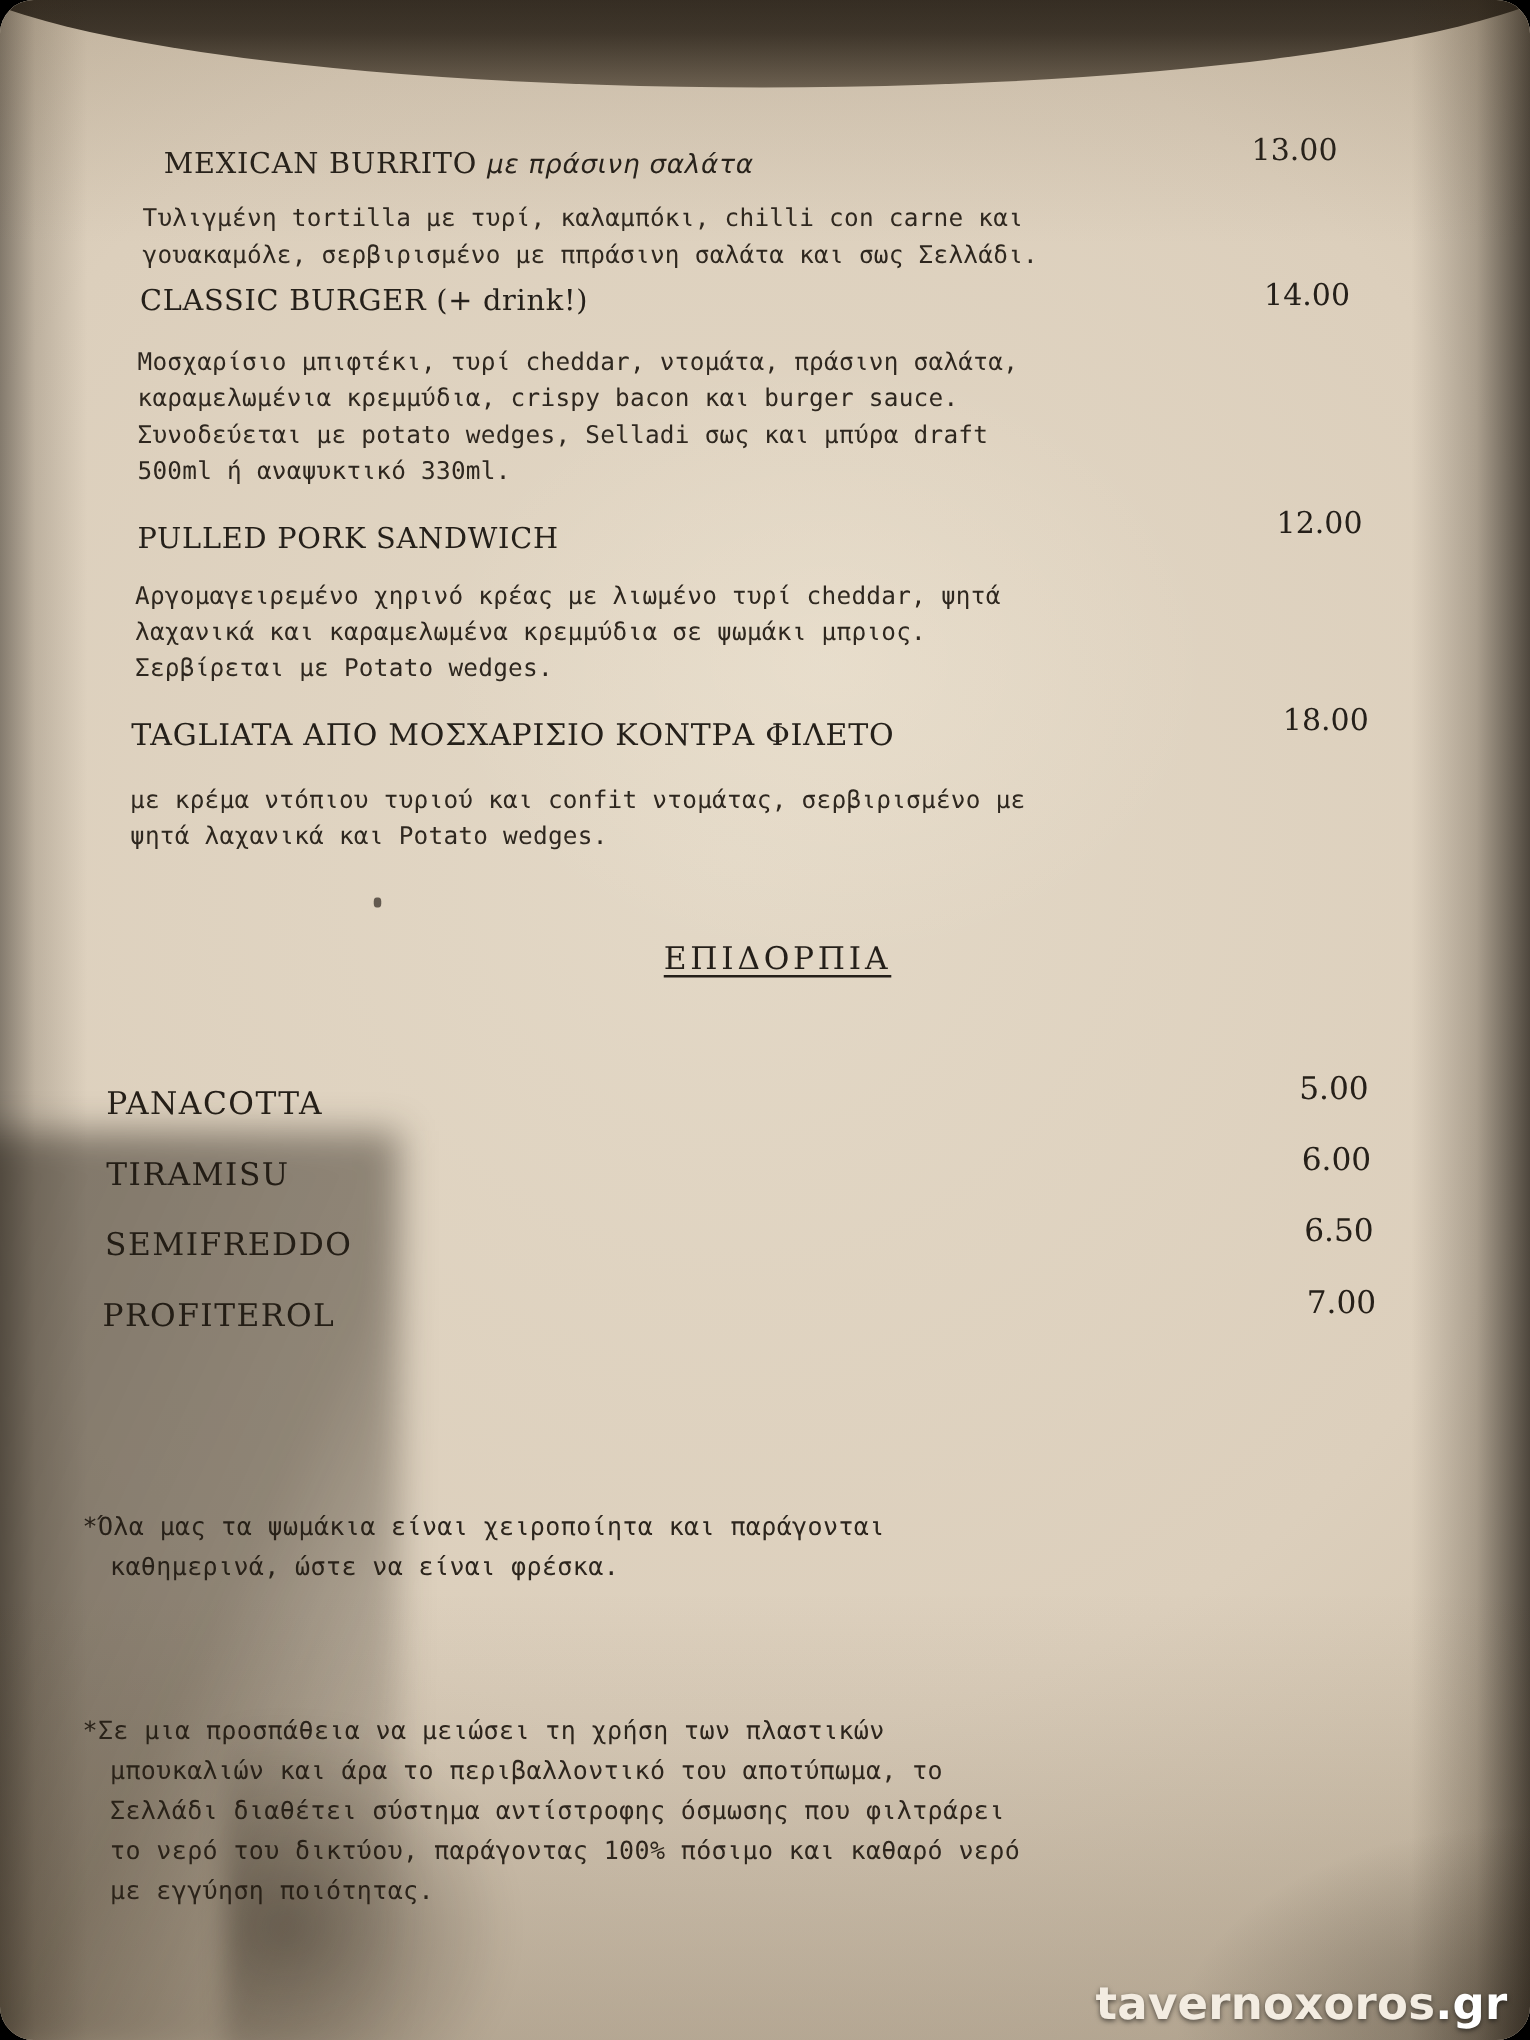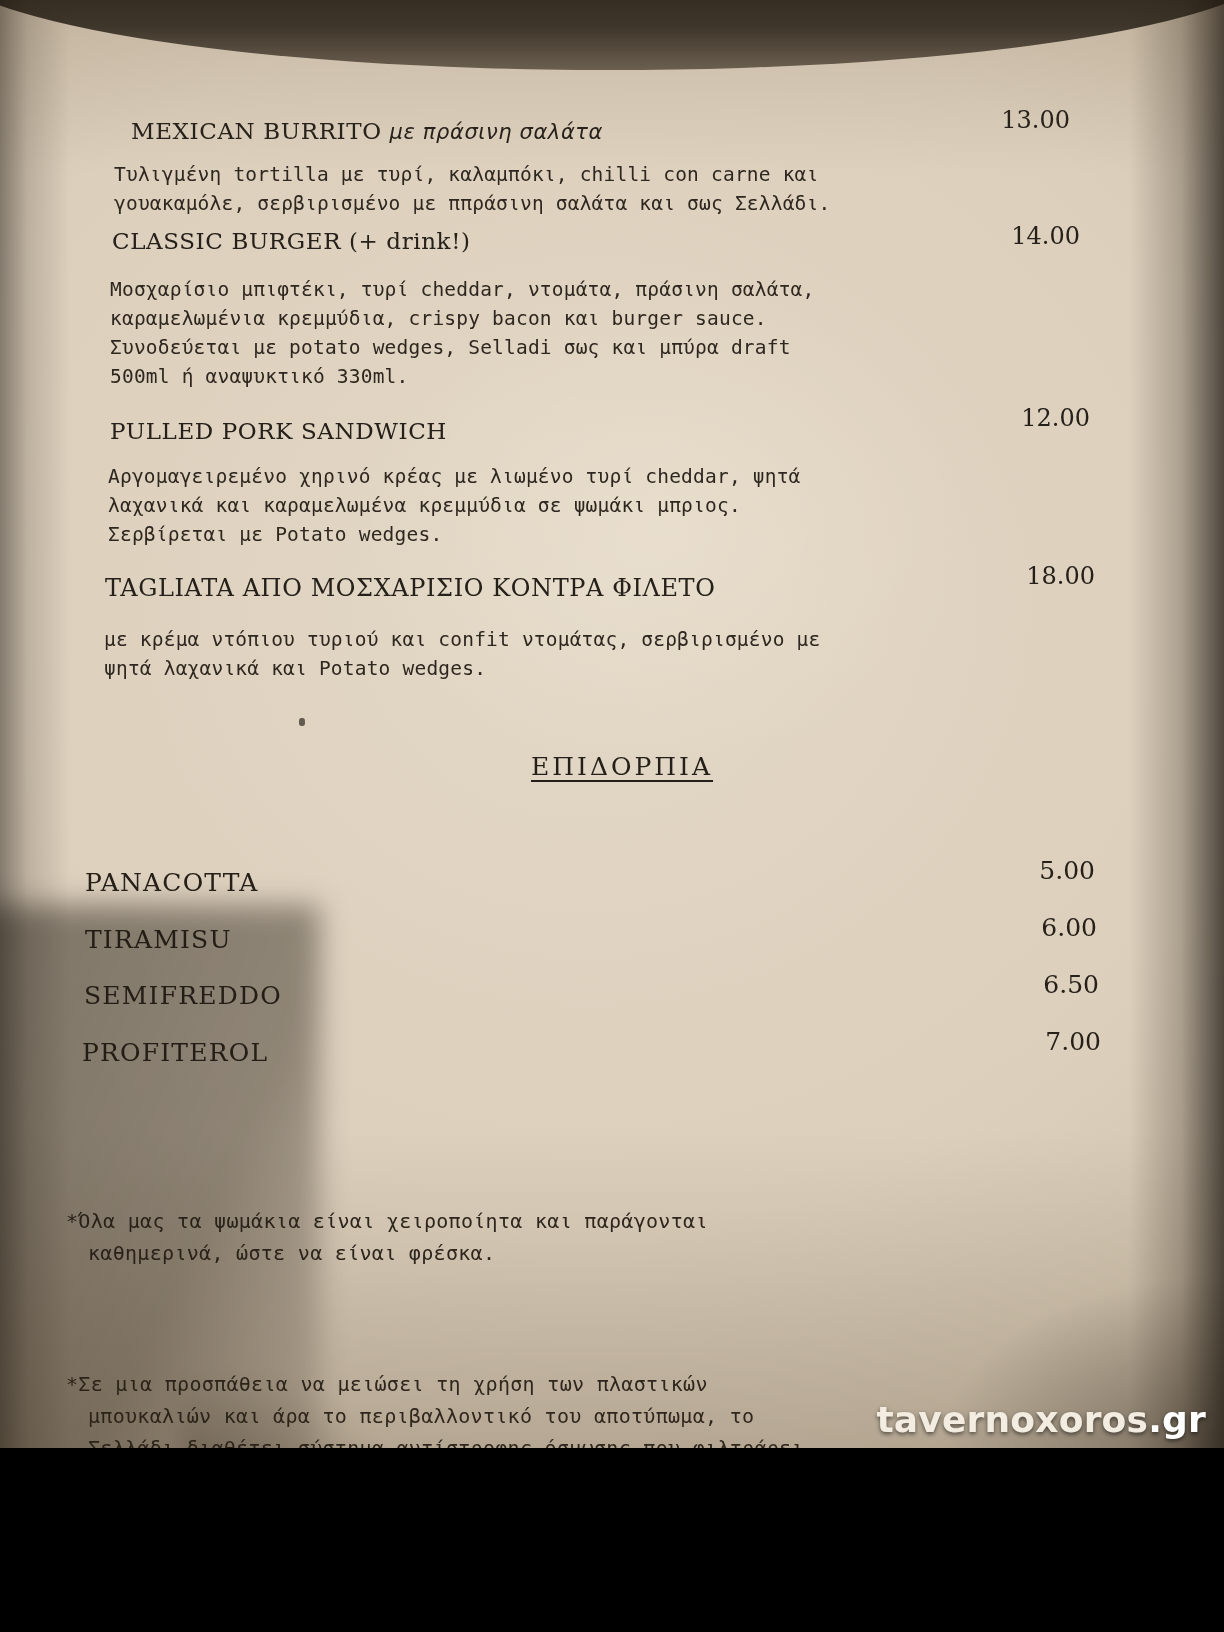--- a/index.html
+++ b/index.html
@@ -9,23 +9,24 @@
   }
   body {
     width: 1224px;
     height: 1632px;
     overflow: hidden;
     font-family: "DejaVu Sans Mono", monospace;
   }
   #page {
     position: relative;
     width: 1224px;
-    height: 1448px;
+    height: 1632px;
     background: #d9cdbb;
     overflow: hidden;
+    border-radius: 27px;
   }
   
   #paper-base {
     position: absolute;
     inset: 0;
     background:
       radial-gradient(125% 95% at 48% 42%, #e3d8c6 0%, #dccfbc 45%, #cdbfa9 72%, #b8a893 100%);
   }
   #paper-warm {
     position: absolute;

